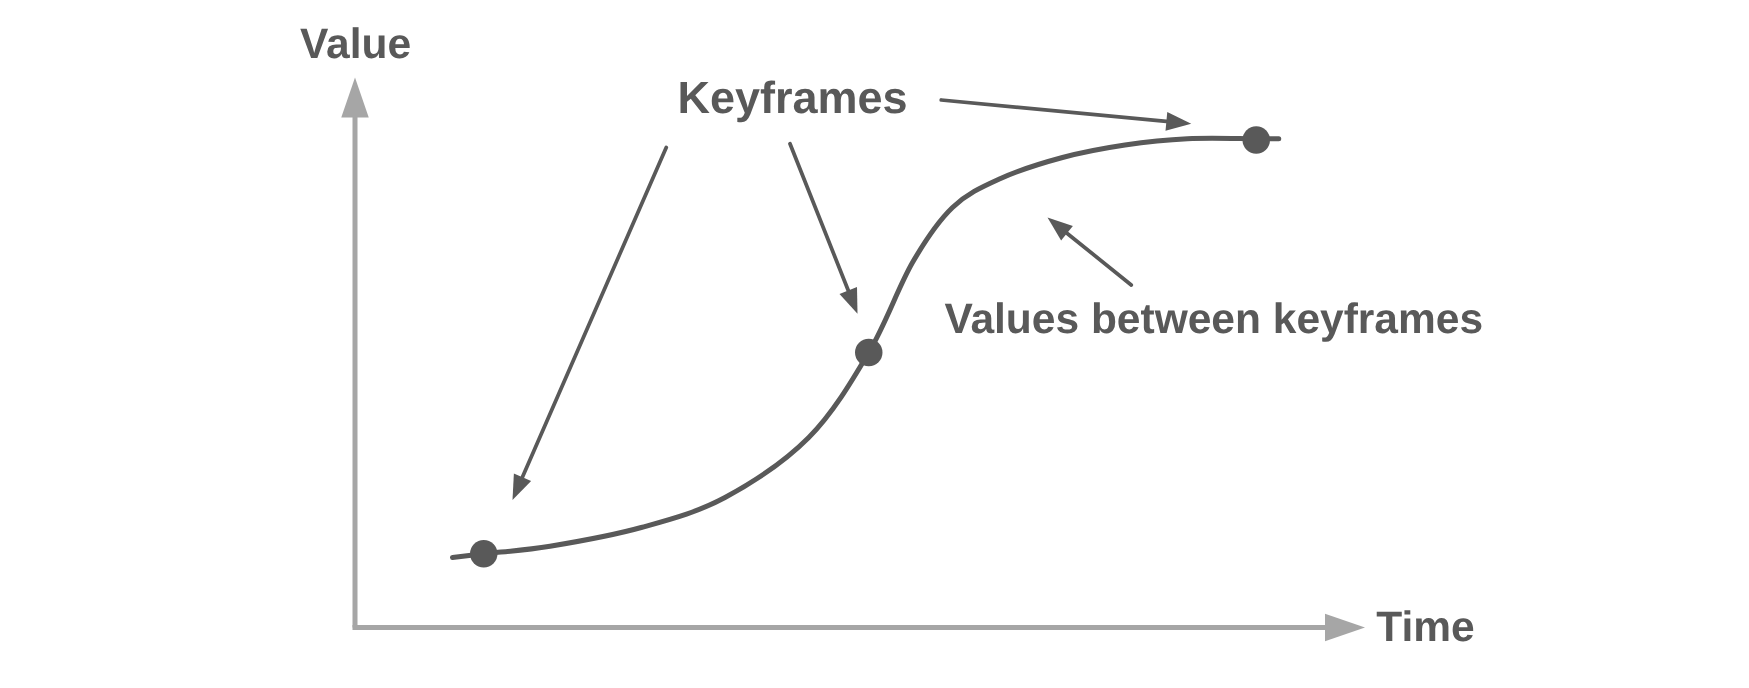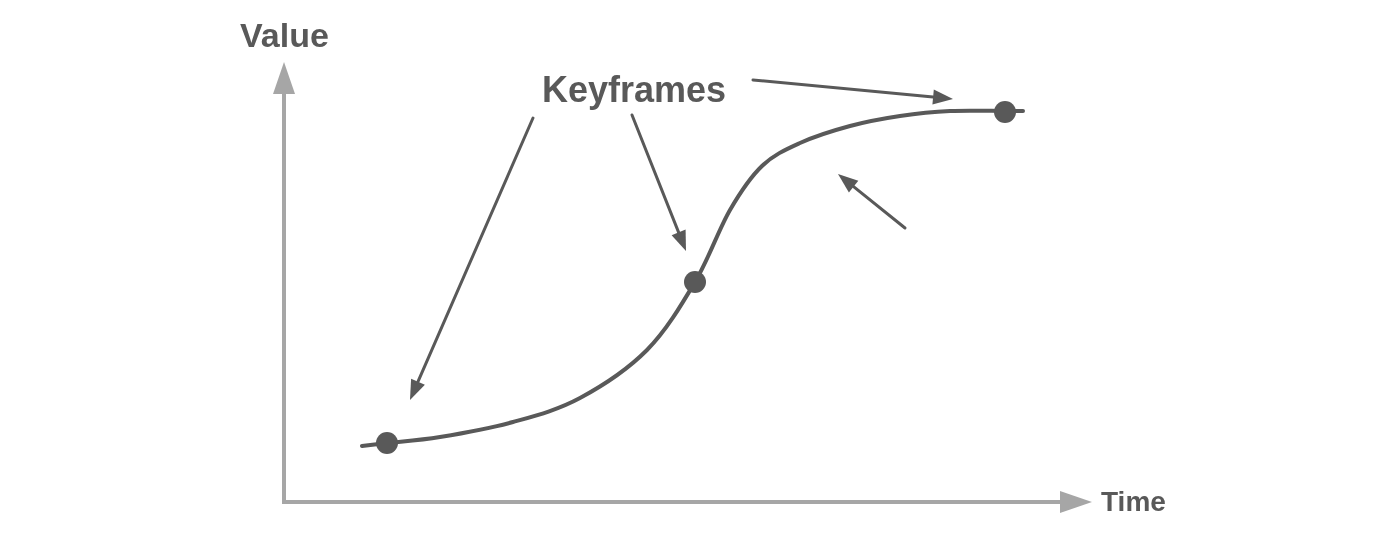--- a/index.html
+++ b/index.html
@@ -29,30 +29,29 @@
   }
   .lbl-value {
     left: 240px;
     top: 18px;
     font-size: 34px;
     line-height: 34px;
   }
   .lbl-time {
     left: 1101px;
     top: 485px;
-    font-size: 28px;
+    font-size: 34px;
     line-height: 34px;
   }
   .lbl-keyframes {
     left: 634px;
     top: 58px;
     transform: translateX(-50%);
     font-size: 36px;
     line-height: 40px;
-    margin-top: 12px;
   }
   .lbl-interp {
     left: 971px;
     top: 236px;
     transform: translateX(-50%);
     font-size: 34px;
     line-height: 38px;
     text-align: center;
   }
 </style>
@@ -80,15 +79,16 @@
       <polygon points="838,174 858.3,180.7 848.9,192.4" fill="#595959"></polygon>
     </svg>
 
   <div class="lbl lbl-value">Value</div>
 
   <div class="lbl lbl-time">Time</div>
 
   <div class="lbl lbl-keyframes">Keyframes</div>
 
   <div class="lbl lbl-interp">
+    <div>Values between keyframes</div>
   </div>
 
 </div>
 
 </body></html>

